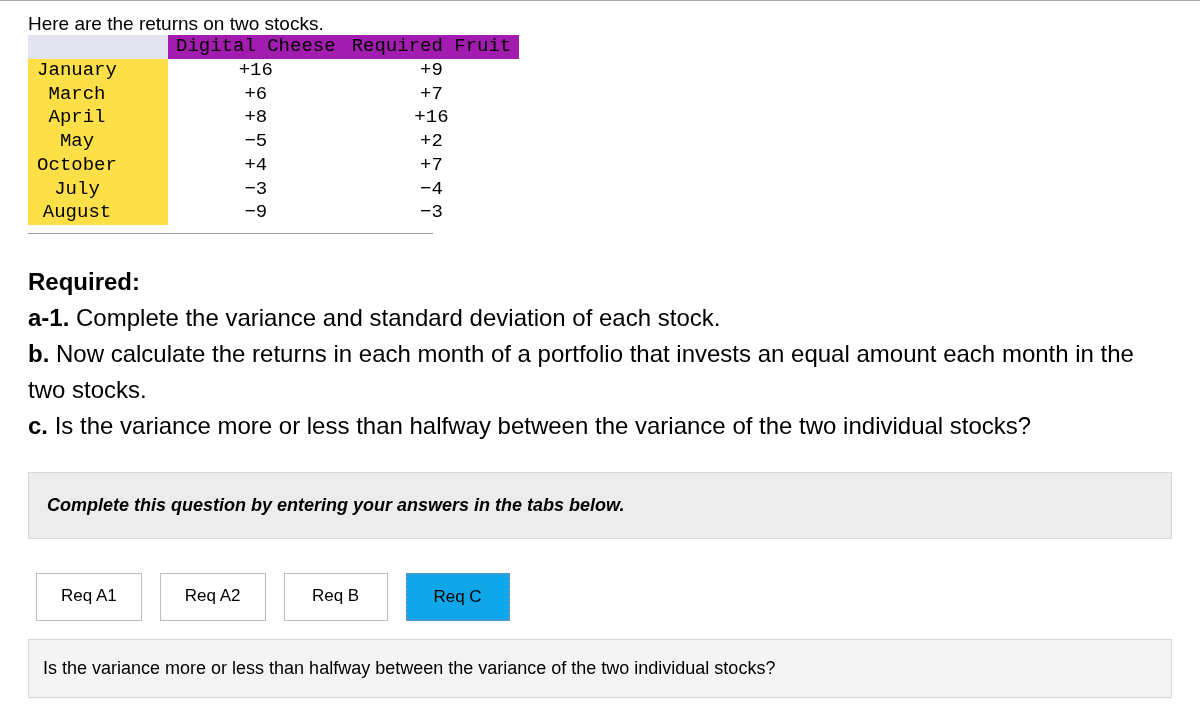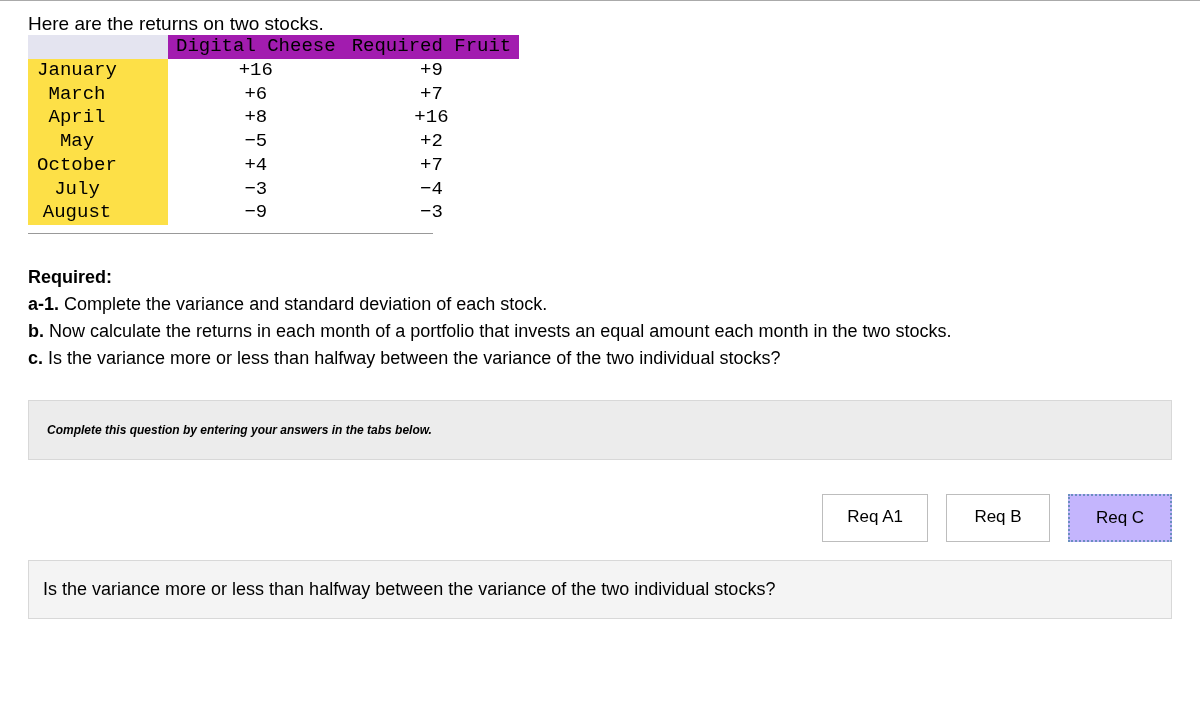--- a/index.html
+++ b/index.html
@@ -50,61 +50,60 @@
       width: 140px;
     }
     .hr-thin {
       border: none;
       border-top: 1px solid #999;
       width: 405px;
       margin: 2px 0 2px 0;
     }
     .required-block {
       margin-top: 30px;
-      font-size: 18px;
+      font-size: 24px;
       line-height: 1.5;
     }
     .required-block .req-label {
       font-weight: bold;
     }
     .required-block p {
       margin: 0;
     }
     .required-block .bold-pre {
       font-weight: bold;
     }
     .instruction-box {
       background: #ececec;
       border: 1px solid #d8d8d8;
       padding: 22px 18px;
       margin-top: 28px;
       font-weight: bold;
       font-style: italic;
-      font-size: 12px;
+      font-size: 18px;
     }
     .tabs-row {
       display: flex;
       gap: 18px;
       margin-top: 34px;
       padding-left: 8px;
-      justify-content: flex-end;
     }
     .tab {
       border: 1px solid #bdbdbd;
       background: #fff;
       padding: 12px 24px;
       font-size: 17px;
       min-width: 104px;
       text-align: center;
       cursor: pointer;
     }
     .tab.active {
       border: 2px dotted #6a8fbf;
       border-bottom: 2px dotted #6a8fbf;
-      background: #c4b5fd;
+      background: #0ea5e9;
     }
     .question-box {
       background: #f4f4f4;
       border: 1px solid #d8d8d8;
       padding: 18px 14px;
       margin-top: 18px;
       font-size: 18px;
     }
   </style>
 </head>
@@ -172,19 +171,20 @@
     <p class="req-label">Required:</p>
     <p><span class="bold-pre">a-1.</span><span> Complete the variance and standard deviation of each stock.</span></p>
     <p><span class="bold-pre">b.</span><span> Now calculate the returns in each month of a portfolio that invests an equal amount each month in the two stocks.</span></p>
     <p><span class="bold-pre">c.</span><span> Is the variance more or less than halfway between the variance of the two individual stocks?</span></p>
   </div>
 
   <div class="instruction-box">Complete this question by entering your answers in the tabs below.</div>
 
   <div class="tabs-row">
     <div class="tab">Req A1</div>
+    <div class="tab">Req A2</div>
     <div class="tab">Req B</div>
     <div class="tab active">Req C</div>
   </div>
 
   <div class="question-box">Is the variance more or less than halfway between the variance of the two individual stocks?</div>
 
 </div>
 
 </body></html>

